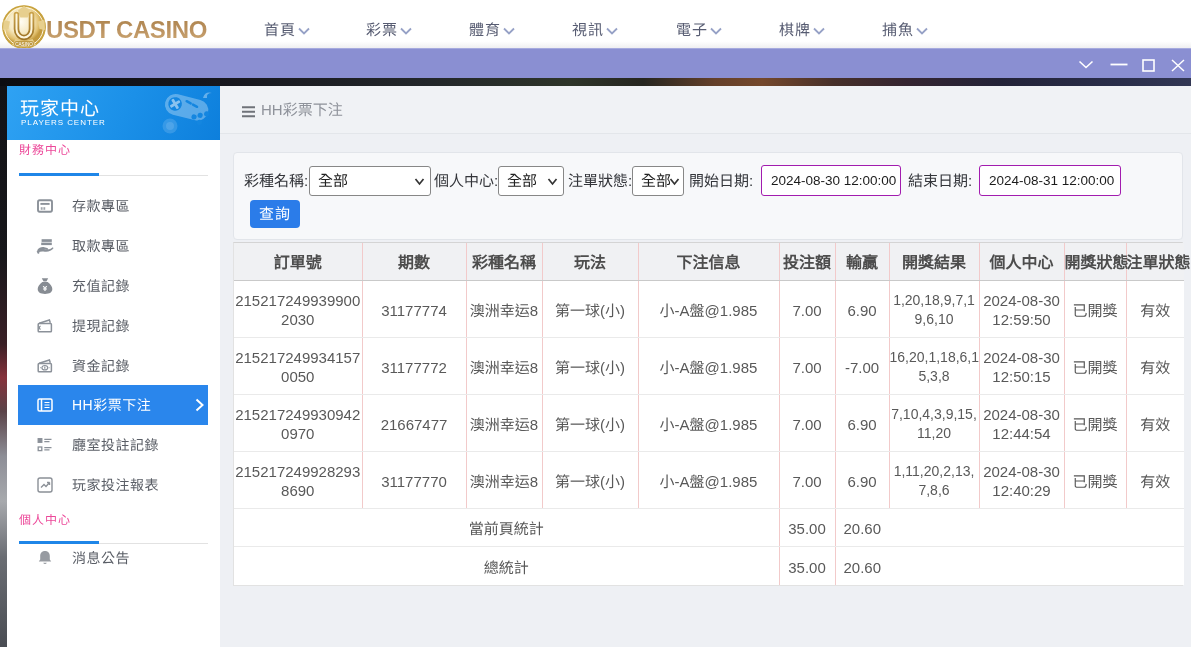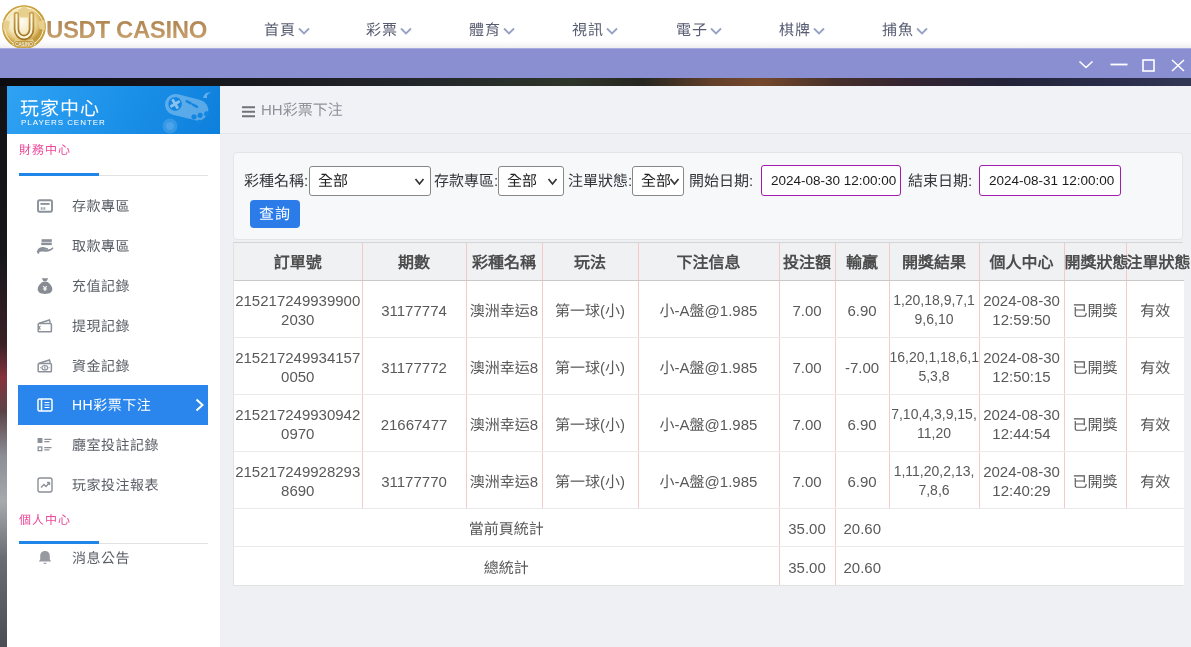--- a/index.html
+++ b/index.html
@@ -21,21 +21,21 @@
   
   #strip { left:0; top:78px; width:1191px; height:8px;
     background:linear-gradient(90deg,#0c0c10 0%,#17171e 18%,#23272a 36%,#2e3529 48%,#262620 54%,#64402a 60%,#74482c 64%,#47302a 70%,#352530 76%,#232338 84%,#2a2e4a 94%,#323754 100%); background-color:#1c1c26; }
 
   
   #leftstrip { left:0; top:86px; width:7px; height:561px;
     background:linear-gradient(180deg,#121216 0%,#17171b 30%,#3a2026 46%,#86323c 52%,#5a4348 58%,#8d8e96 66%,#a7a9ad 74%,#6a6d73 84%,#4a4d53 100%); }
 
   
   #sidebar { left:7px; top:86px; width:213px; height:561px; background:#fff; }
-  #sbheader { position:absolute; left:0; top:0; width:213px; height:48px;
+  #sbheader { position:absolute; left:0; top:0; width:213px; height:54px;
     background:linear-gradient(115deg,#2fa2f3 0%,#1b90e8 55%,#0d7fdc 100%); overflow:hidden; }
   #sbheader .t1 { position:absolute; left:13px; top:7px; font-size:19px; color:#fff; letter-spacing:1px; }
   #sbheader .t2 { position:absolute; left:14px; top:32px; font-size:8px; color:#fff; letter-spacing:0.95px; }
   .sbtitle { position:absolute; left:12px; font-size:12px; color:#ec4899; letter-spacing:1px; }
   .sbline-blue { position:absolute; left:12px; width:80px; height:3px; background:#1f86e8; }
   .sbline-gray { position:absolute; left:92px; width:109px; height:1px; background:#e2e2e2; margin-top:2px; }
   .mitem { position:absolute; left:0; width:213px; height:40px; }
   .mitem .ic { position:absolute; left:29px; top:11px; width:18px; height:18px; }
   .mitem .lb { position:absolute; left:65px; top:0; line-height:40px; font-size:14px; color:#5a5e66; letter-spacing:0.5px; }
   #active-item { position:absolute; left:11px; width:190px; height:40px; background:#2a86ec; }
@@ -262,21 +262,21 @@
         <path d="M0 1.2 h13 M0 5.7 h13 M0 10.2 h13" stroke="#6f7379" stroke-width="1.9"></path>
       </svg>
     <div class="txt">HH彩票下注</div>
   </div>
 
   <div id="panel">
     <div class="flabel" style="left:10px">彩種名稱:</div>
     <div class="fsel" style="left:75px;width:122px">全部<svg style="left:104px" width="11" height="11" viewBox="0 0 11 11">
           <path d="M1.5 3 L5.5 8 L9.5 3" fill="none" stroke="#333" stroke-width="1.7"></path>
         </svg></div>
-    <div class="flabel" style="left:200px">存款專區:</div>
+    <div class="flabel" style="left:200px">個人中心:</div>
     <div class="fsel" style="left:264px;width:66px">全部<svg style="left:48px" width="11" height="11" viewBox="0 0 11 11">
           <path d="M1.5 3 L5.5 8 L9.5 3" fill="none" stroke="#333" stroke-width="1.7"></path>
         </svg></div>
     <div class="flabel" style="left:334px">注單狀態:</div>
     <div class="fsel" style="left:398px;width:52px">全部<svg style="left:36px" width="11" height="11" viewBox="0 0 11 11">
           <path d="M1.5 3 L5.5 8 L9.5 3" fill="none" stroke="#333" stroke-width="1.7"></path>
         </svg></div>
     <div class="flabel" style="left:455px">開始日期:</div>
     <div class="finput" style="left:527px;width:140px">2024-08-30 12:00:00</div>
     <div class="flabel" style="left:674px">結束日期:</div>

